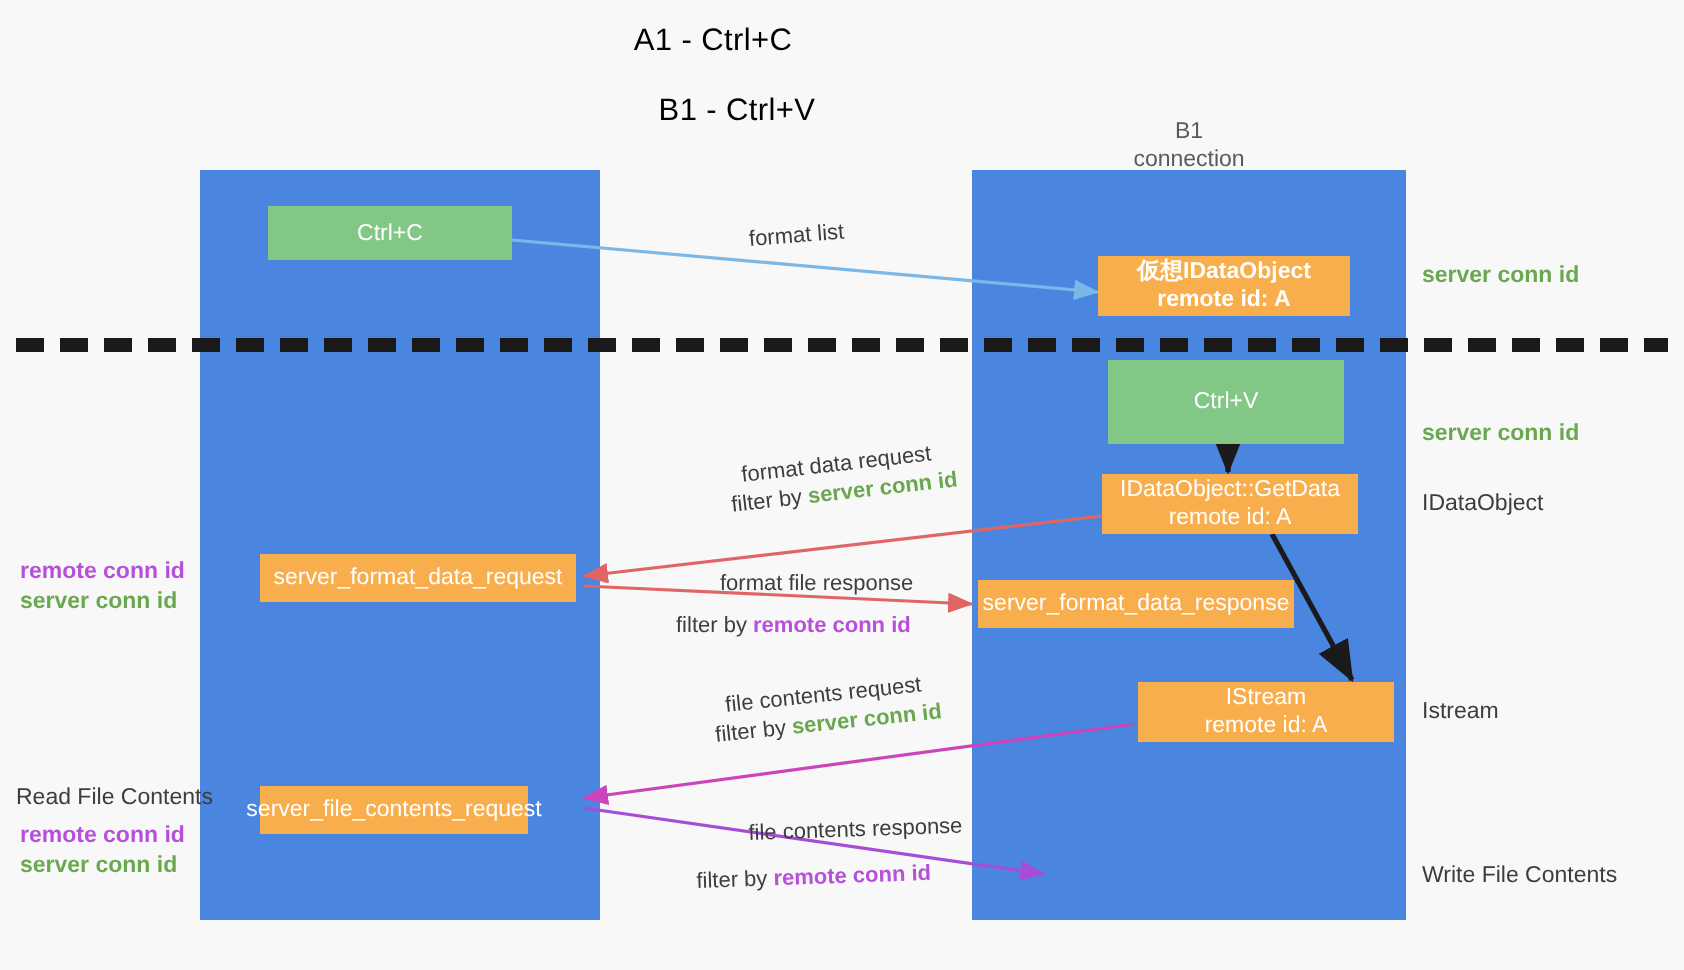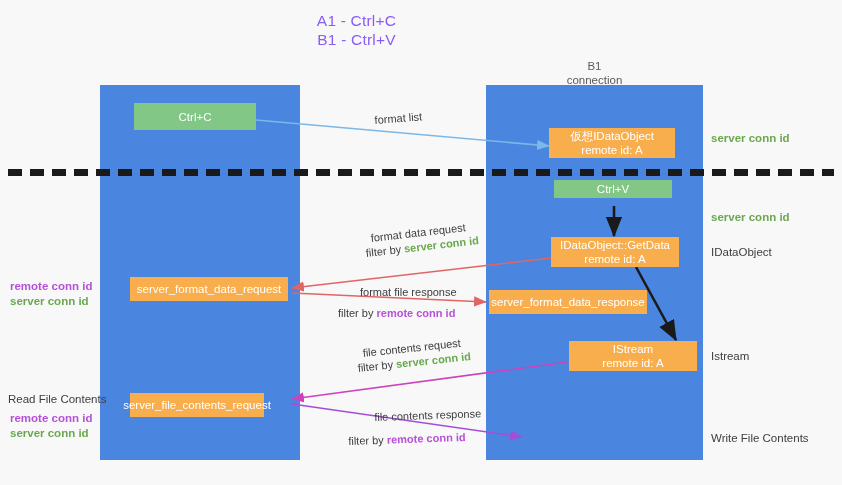--- a/index.html
+++ b/index.html
@@ -14,27 +14,27 @@
     background: #f8f8f8;
     font-family: "Liberation Sans", sans-serif;
     overflow: hidden;
   }
   
   .title {
     position: absolute;
     left: 0;
     width: 713px;
     text-align: center;
-    color: #8b5cf6;
+    color: #000000;
     font-size: 15.5px;
     line-height: 19px;
     letter-spacing: .2px;
   }
   .title.l1 { top: 11px; }
-  .title.l2 { top: 30px; }
+  .title.l2 { top: 46px; margin-left: 12px; }
 
   
   .lane-head {
     position: absolute;
     text-align: center;
     color: #5a5a5a;
     font-size: 11.5px;
     line-height: 14px;
   }
 
@@ -157,26 +157,26 @@
 
     <line x1="567" y1="362" x2="292" y2="399" stroke="#cc44bb" stroke-width="1.6" marker-end="url(#ah-magenta)"></line>
 
     <line x1="292" y1="404" x2="522" y2="437" stroke="#a64dd8" stroke-width="1.6" marker-end="url(#ah-purple)"></line>
   </svg>
 
   <div class="box green" style="left:134px; top:103px; width:122px; height:27px;">
     <span>Ctrl+C</span>
   </div>
 
-  <div class="box orange" style="left:549px; top:128px; width:126px; height:30px;">
+  <div class="box orange" style="left:549px; top:128px; width:126px; height:30px;font-weight:bold;">
     <span>仮想IDataObject</span>
     <span class="l2">remote id: A</span>
   </div>
 
-  <div class="box green" style="left:554px; top:180px; width:118px; height:18px;">
+  <div class="box green" style="left:554px; top:180px; width:118px; height:42px;">
     <span>Ctrl+V</span>
   </div>
 
   <div class="box orange" style="left:551px; top:237px; width:128px; height:30px;">
     <span>IDataObject::GetData</span>
     <span class="l2">remote id: A</span>
   </div>
 
   <div class="box orange" style="left:489px; top:290px; width:158px; height:24px;">
     <span>server_format_data_response</span>

